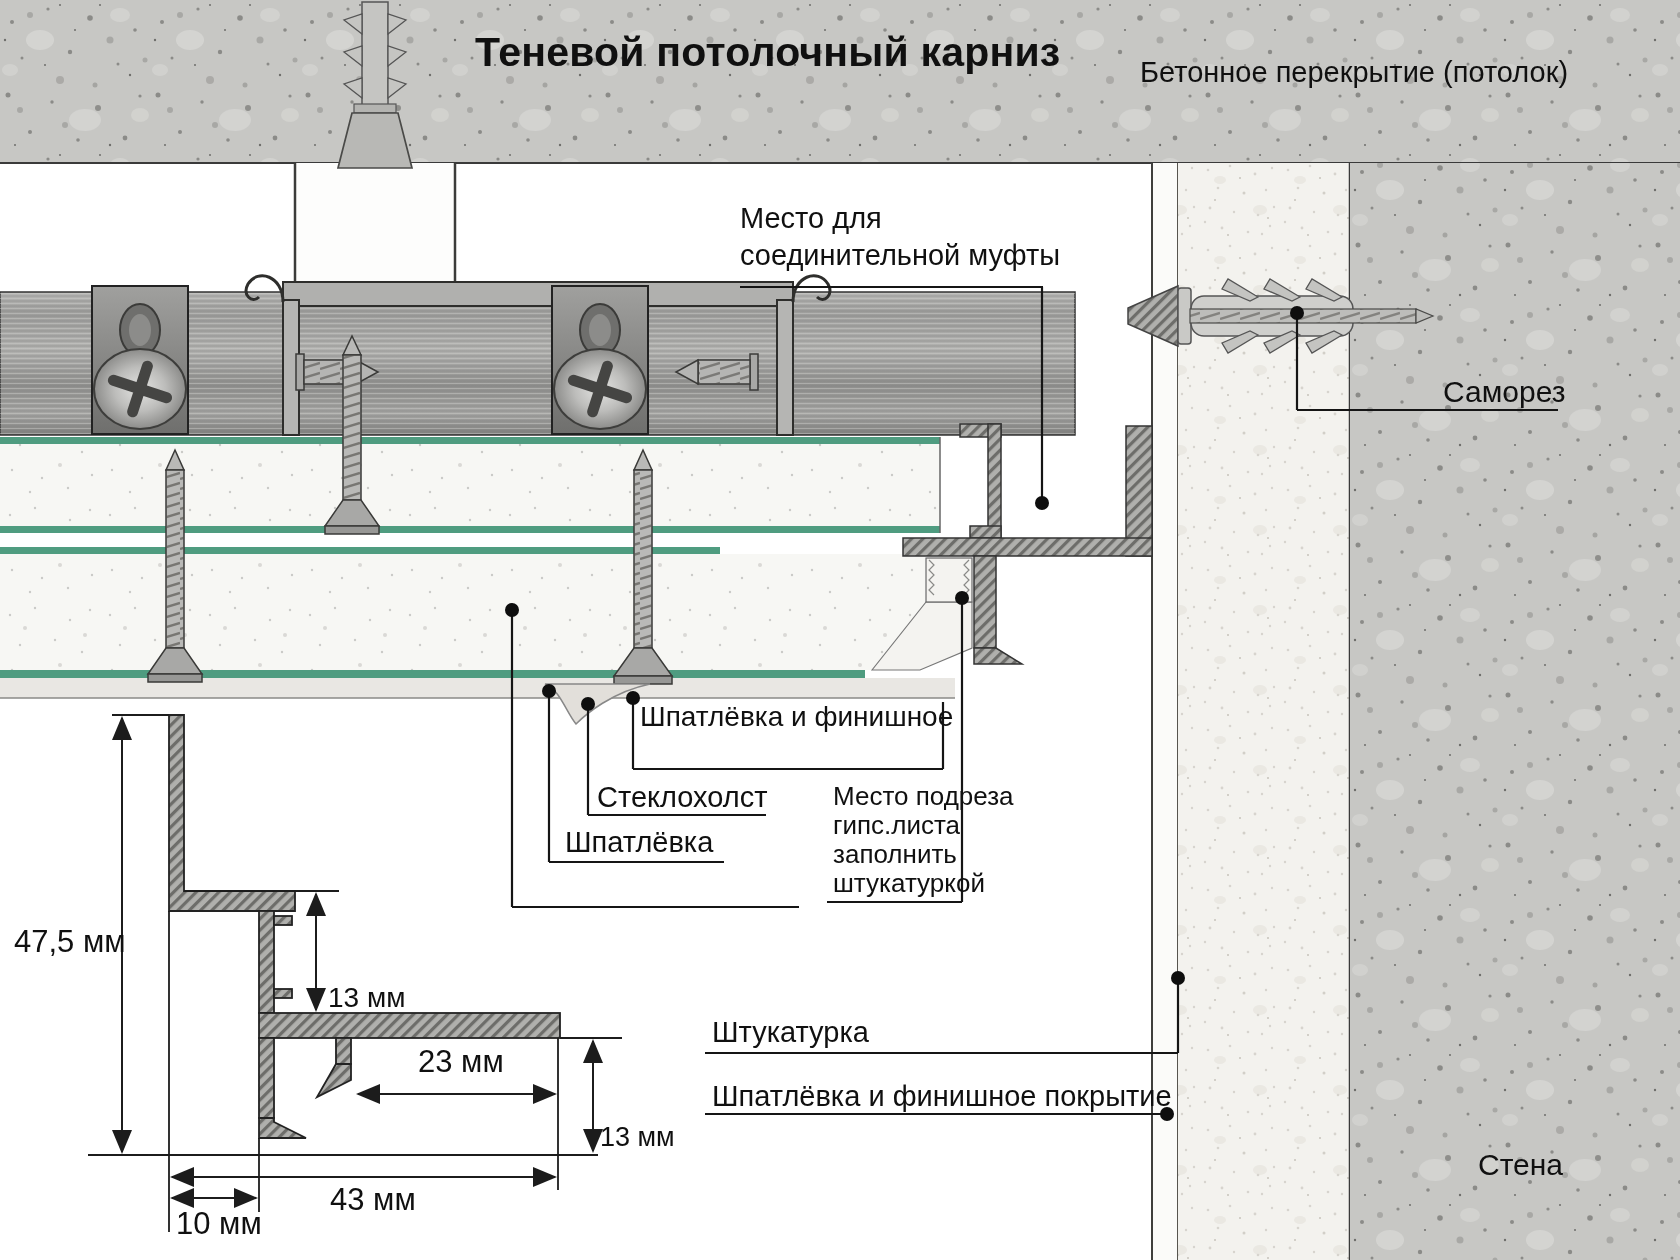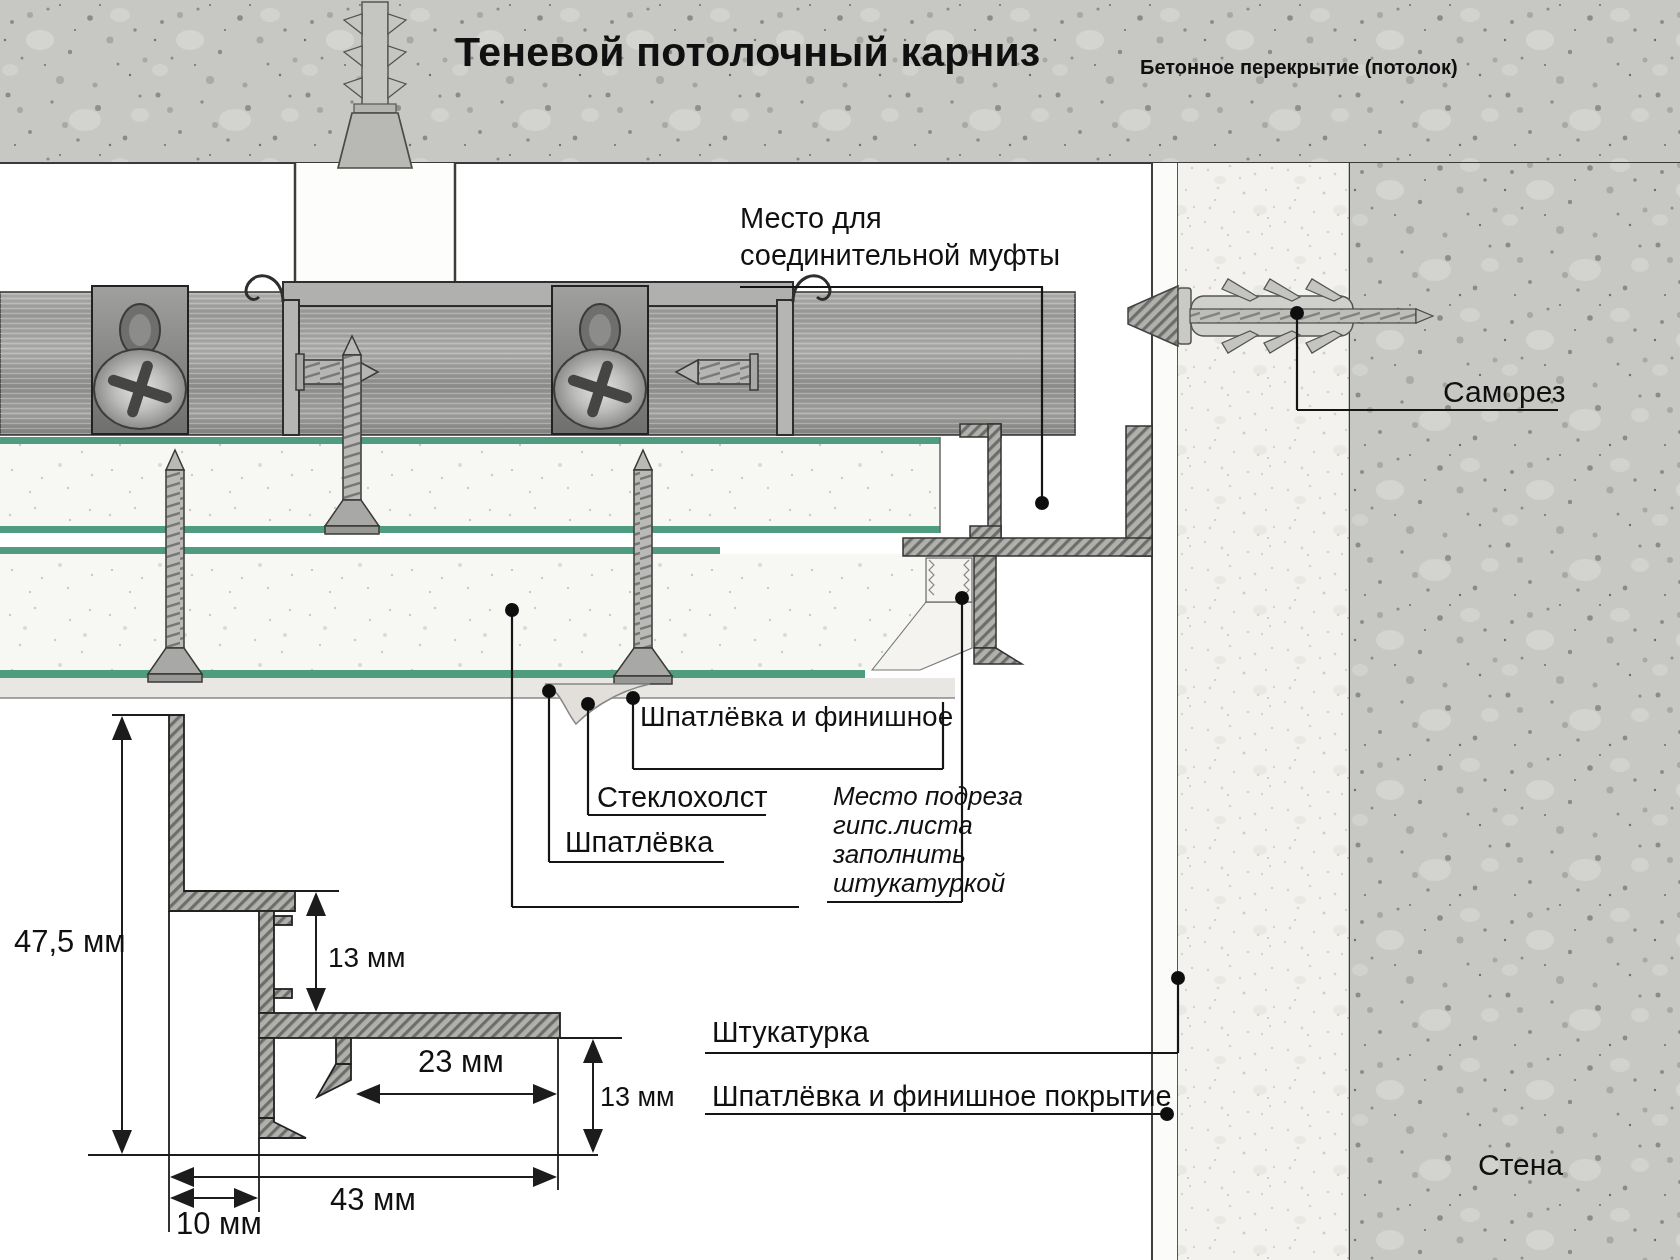--- a/index.html
+++ b/index.html
@@ -1,25 +1,25 @@
 <!DOCTYPE html>
 <html><head>
 <meta charset="utf-8">
 <style>
   html,body{margin:0;padding:0;background:#fff;}
   .stage{position:relative;width:1680px;height:1260px;overflow:hidden;
          font-family:"Liberation Sans",sans-serif;background:#fff;}
   .stage svg{position:absolute;left:0;top:0;}
   .lbl{position:absolute;color:#101010;white-space:nowrap;}
   .t-title{font-size:41px;font-weight:600;line-height:1.27;letter-spacing:.2px;}
-  .t-big{font-size:20px;font-weight:700;}
+  .t-big{font-size:29px;font-weight:400;}
   .t-callout{font-size:29px;font-weight:400;line-height:1.28;}
-  .t-small{font-size:26px;font-weight:400;line-height:1.12;font-style:italic;}
+  .t-small{font-size:26px;font-weight:400;line-height:1.12;}
   .t-dim{font-size:31px;font-weight:400;}
-  .t-dim-s{font-size:28px;font-weight:400;}
+  .t-dim-s{font-size:28px;font-weight:400;margin-top:40px;}
 </style>
 </head>
 <body>
 
 <div class="stage">
 
 <svg width="1680" height="1260" viewBox="0 0 1680 1260" aria-hidden="true">
   <defs>
 
     <pattern id="concrete" width="150" height="150" patternUnits="userSpaceOnUse">
@@ -358,21 +358,21 @@
     <circle cx="633" cy="698" r="7"></circle>
     <circle cx="588" cy="704" r="7"></circle>
     <circle cx="549" cy="691" r="7"></circle>
     <circle cx="512" cy="610" r="7"></circle>
     <circle cx="962" cy="598" r="7"></circle>
     <circle cx="1178" cy="978" r="7"></circle>
     <circle cx="1167" cy="1114" r="7"></circle>
   </g>
 </svg>
 
-  <div class="lbl t-title" style="left:455px;top:26px;">
+  <div class="lbl t-title" style="left:475px;top:26px;">
     <div>Теневой потолочный карниз</div>
   </div>
 
   <div class="lbl t-big" style="left:1140px;top:56px;">Бетонное перекрытие (потолок)</div>
 
   <div class="lbl t-callout" style="left:740px;top:200px;">
     <div>Место для</div>
     <div>соединительной муфты</div>
   </div>
 

